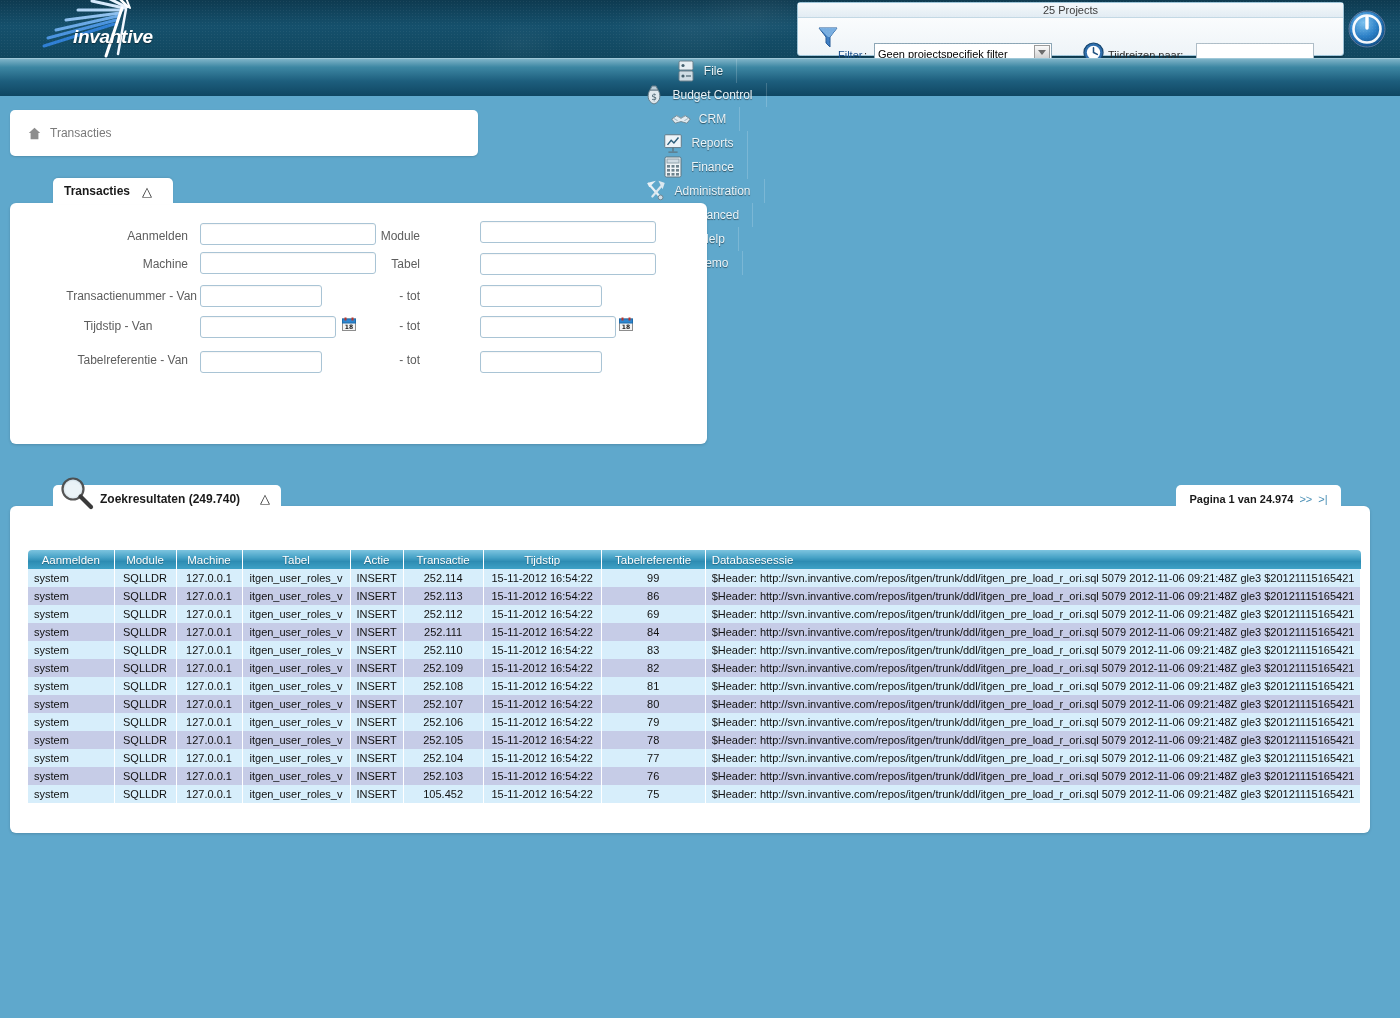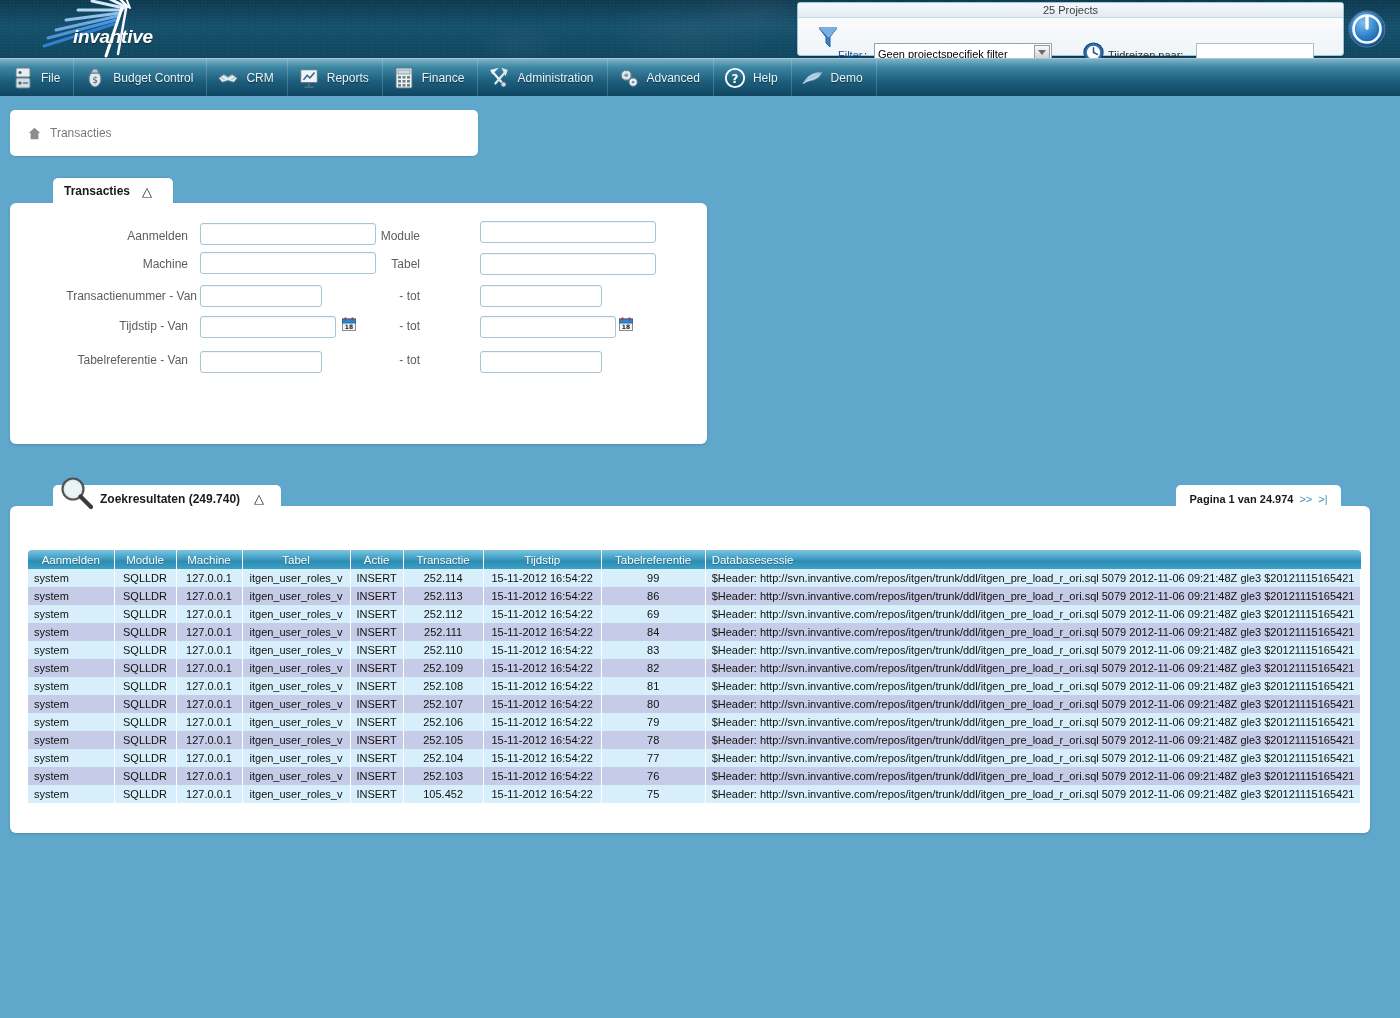--- a/index.html
+++ b/index.html
@@ -86,21 +86,21 @@
   }
   .power-btn{
     position:absolute; left:1348px; top:10px; width:38px; height:38px; cursor:pointer;
   }
 
   
   .menubar{
     position:absolute; left:0; top:58px; width:1400px; height:38px;
     background:linear-gradient(180deg,#7fb4c8 0%,#3d87a3 22%,#1d5e7d 60%,#0f4662 100%);
     border-top:1px solid #9fc8d8;
-    display:flex; align-items:center;
+    display:flex; align-items:center;flex-direction:column;
   }
   .menu-item{
     height:38px; display:flex; align-items:center; gap:7px;
     padding:0 13px 0 10px; cursor:pointer;
     border-right:1px solid rgba(255,255,255,.18);
     position:relative;
   }
   .menu-item:first-child{ padding-left:12px; }
   .menu-label{ color:#eaf4f8; font-size:12px; white-space:nowrap;
     text-shadow:0 1px 1px rgba(0,0,0,.5); }
@@ -158,21 +158,21 @@
   .rows-text{ position:absolute; left:5px; top:2px; font-size:12px; font-weight:bold; color:#1a1a1a;
      white-space:nowrap; }
 
   
   .search-icon-badge{
     position:absolute; left:58px; top:475px; width:38px; height:38px; z-index:4;
   }
   .tab-results{
     position:absolute; left:53px; top:485px; width:228px; height:27px;
     background:#fff; border-radius:5px 5px 0 0;
-    display:flex; align-items:center; gap:14px; padding-left:47px;
+    display:flex; align-items:center; gap:20px; padding-left:47px;
     cursor:pointer; z-index:3;
   }
   .page-indicator{
     position:absolute; left:1176px; top:485px; width:165px; height:27px;
     background:#fff; border-radius:5px 5px 0 0;
     display:flex; align-items:center; justify-content:center; gap:6px;
     z-index:3;
   }
   .page-text{ font-size:11px; font-weight:bold; color:#1a1a1a; }
   .page-nav{ font-size:11px; color:#4a8fb5; cursor:pointer; }
@@ -391,21 +391,21 @@
   <span class="flabel" style="left:18px; top:50px; width:160px;">Machine</span>
   <input class="finput" style="left: 190px; top: 49px; width: 176px;" type="text" value="">
   <span class="flabel" style="left:330px; top:50px; width:80px;">Tabel</span>
   <input class="finput" style="left: 470px; top: 50px; width: 176px;" type="text" value="">
 
   <span class="flabel" style="left:17px; top:82px; width:170px;">Transactienummer - Van</span>
   <input class="finput" style="left: 190px; top: 82px; width: 122px;" type="text" value="">
   <span class="flabel" style="left:370px; top:82px; width:40px;">- tot</span>
   <input class="finput" style="left: 470px; top: 82px; width: 122px;" type="text" value="">
 
-  <span class="flabel" style="left:38px; top:112px; width:140px;">Tijdstip - Van</span>
+  <span class="flabel" style="left:38px; top:112px; width:140px;text-align:center;">Tijdstip - Van</span>
   <input class="finput" style="left: 190px; top: 113px; width: 136px;" type="text" value="">
   <svg class="cal-icon" style="left:332px; top:114px;" viewBox="0 0 14 14">
     <rect x="0.5" y="2" width="13" height="11.5" fill="#f4f4f4" stroke="#8d8d8d"></rect>
     <rect x="0.5" y="2" width="13" height="4" fill="#2e87d0" stroke="#1d6bab"></rect>
     <rect x="2.5" y="0.5" width="2" height="3" fill="#b9342d"></rect>
     <rect x="9.5" y="0.5" width="2" height="3" fill="#b9342d"></rect>
     <text x="7" y="12" font-size="6" text-anchor="middle" fill="#1a1a1a" font-family="DejaVu Sans" font-weight="bold">18</text>
   </svg>
   <span class="flabel" style="left:370px; top:112px; width:40px;">- tot</span>
   <input class="finput" style="left: 470px; top: 113px; width: 136px;" type="text" value="">

